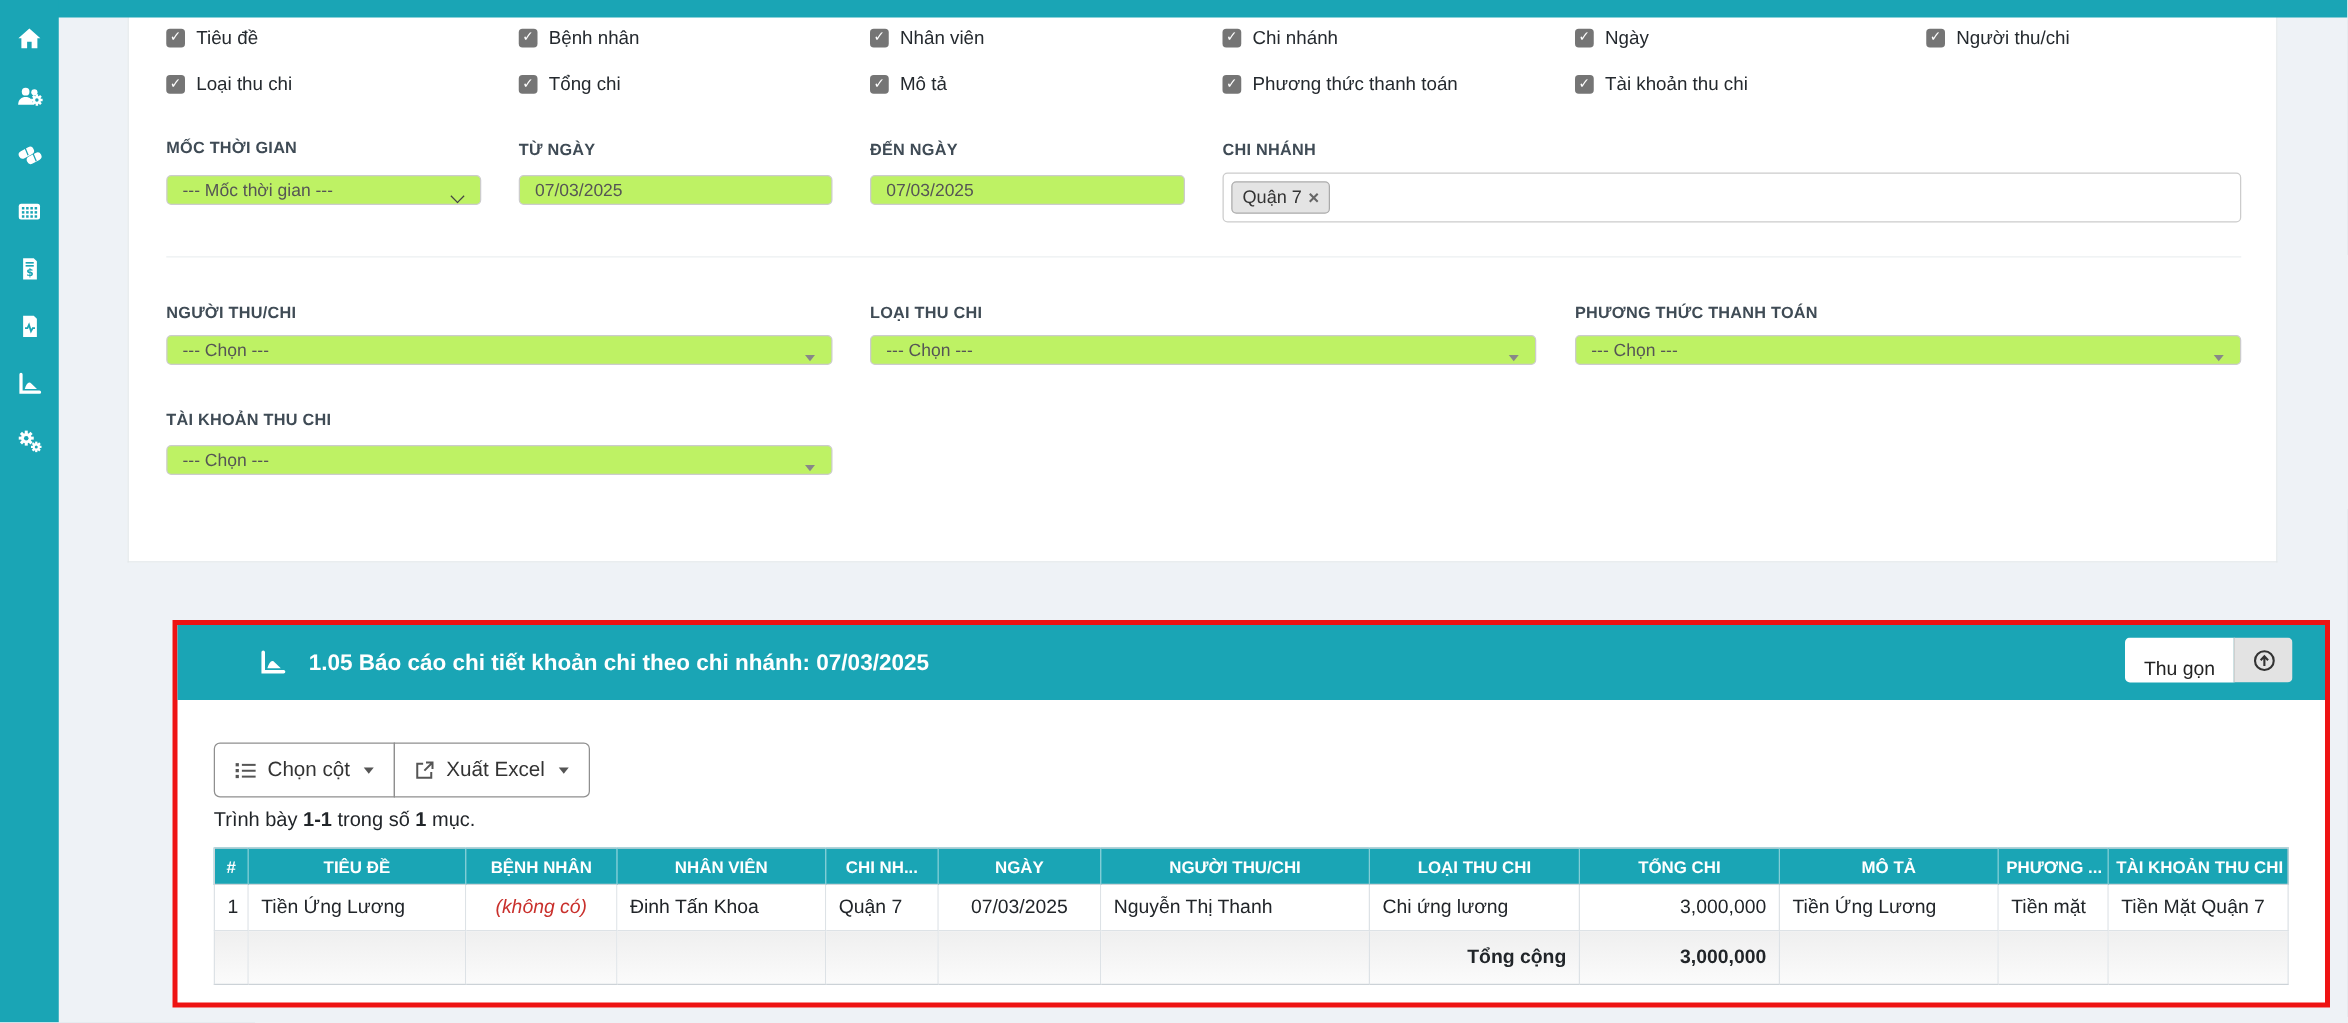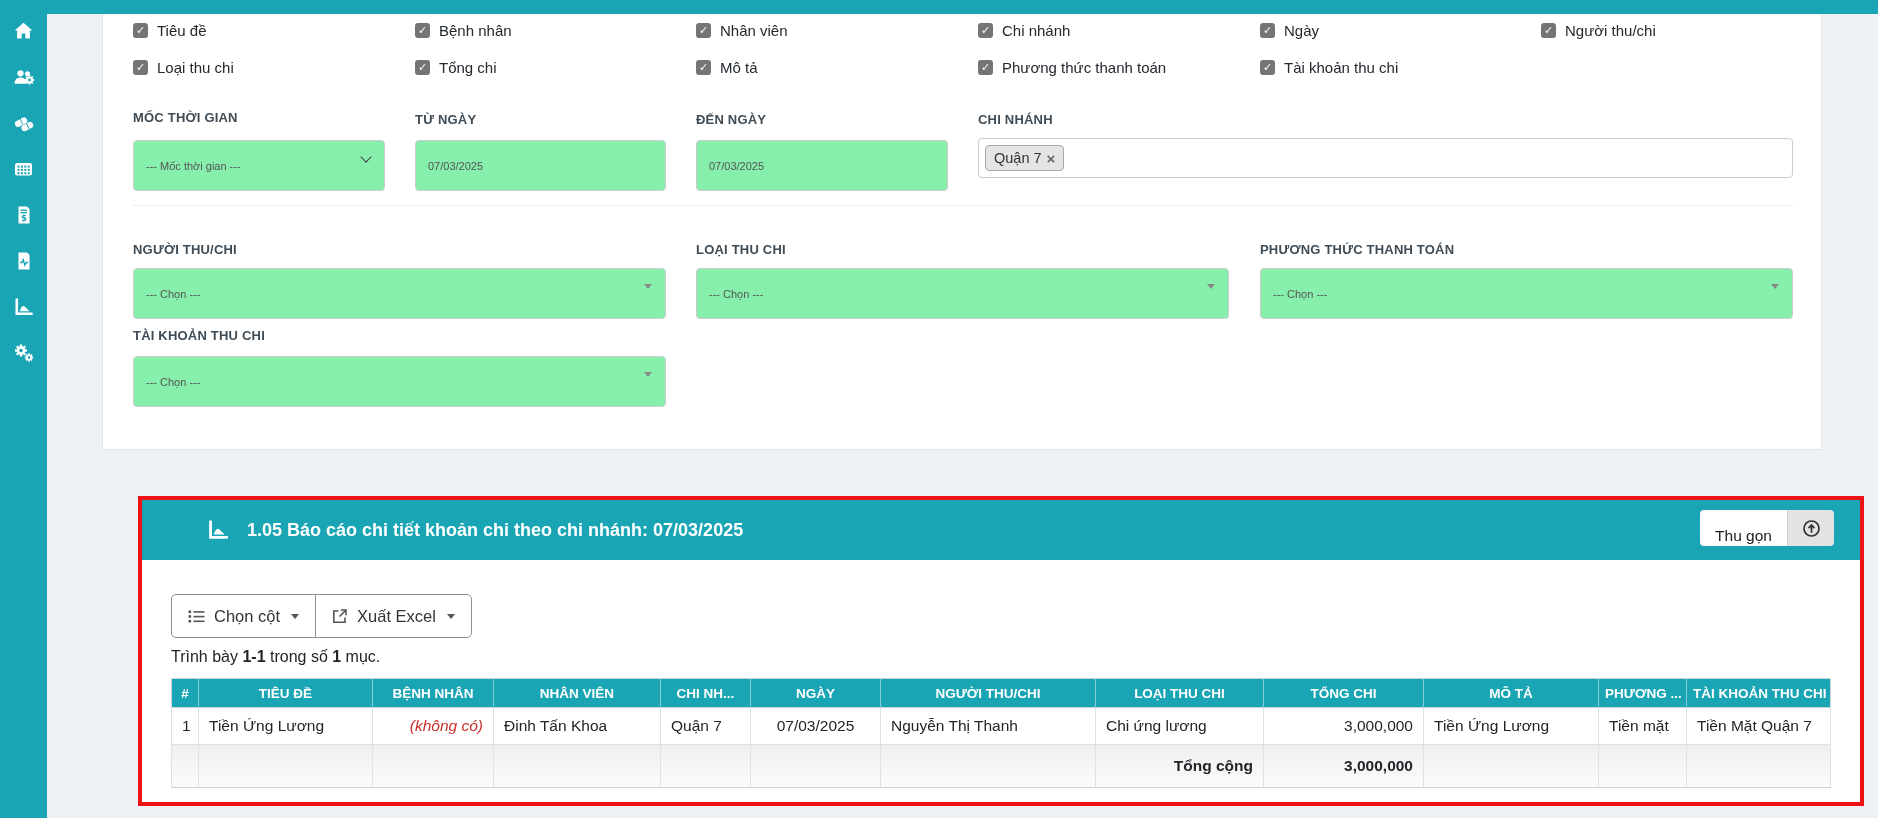--- a/index.html
+++ b/index.html
@@ -21,22 +21,22 @@
     background:#fff; border:1px solid #e2e7ea; border-top:none;
   }
   .cb { position:absolute; display:flex; align-items:center; gap:9px; height:16px; cursor:pointer; }
   .cb-box {
     width:15px; height:15px; background:#757575; border-radius:3px; flex:0 0 auto;
     color:#fff; font-size:11px; font-weight:bold; line-height:15px; text-align:center;
   }
   .cb-label { font-size:15px; color:#24292e; white-space:nowrap; }
   .fl { position:absolute; font-size:13px; font-weight:bold; color:#3f4b55; letter-spacing:.2px; white-space:nowrap; }
   .input {
-    position:absolute; height:51px; background:#86efac; border:1px solid #ccc; border-radius:4px;
-    font-size:11px; color:#555; display:flex; align-items:center; padding:0 12px; cursor:pointer;
+    position:absolute; height:24px; background:#bef264; border:1px solid #ccc; border-radius:4px;
+    font-size:14px; color:#555; display:flex; align-items:center; padding:0 12px; cursor:pointer;
   }
   .input span.val { white-space:nowrap; overflow:hidden; }
   .chev {
     position:absolute; right:14px; top:12px; width:8px; height:8px;
     border-right:1.6px solid #444; border-bottom:1.6px solid #444; transform:rotate(45deg);
   }
   .caret-gray {
     position:absolute; right:13px; top:15px; width:0; height:0;
     border-left:4px solid transparent; border-right:4px solid transparent; border-top:5px solid #888;
   }
@@ -90,21 +90,21 @@
     border-right:1px solid rgba(255,255,255,.45); border-top:1px solid #cfd6da; border-bottom:1px solid #cfd6da;
   }
   .rep th:first-child { border-left:1px solid #cfd6da; }
   .rep th:last-child { border-right:1px solid #cfd6da; }
   .rep td {
     height:37px; font-size:15.5px; color:#212529; padding:0 10px; white-space:nowrap; overflow:hidden;
     border-right:1px solid #dde2e6; border-bottom:1px solid #dde2e6; background:#fff; text-align:left;
   }
   .rep td:first-child { border-left:1px solid #dde2e6; }
   .rep tbody td:nth-child(1), .rep tbody td:nth-child(6) { text-align:center; }
-  .rep tbody td:nth-child(3) { text-align:right; color:#c9302c; font-style:italic; }
+  .rep tbody td:nth-child(3) { text-align:center; color:#c9302c; font-style:italic; }
   .rep tbody td:nth-child(9) { text-align:right; }
   .rep tfoot td { height:43px; background:linear-gradient(#efefef,#fbfbfb); border-bottom:1px solid #ccd2d7; }
   .rep tfoot td:nth-child(8), .rep tfoot td:nth-child(9) { text-align:right; font-weight:bold; }
   svg { display:block; }
 </style>
 </head>
 <body>
 
 <div class="page">
 

